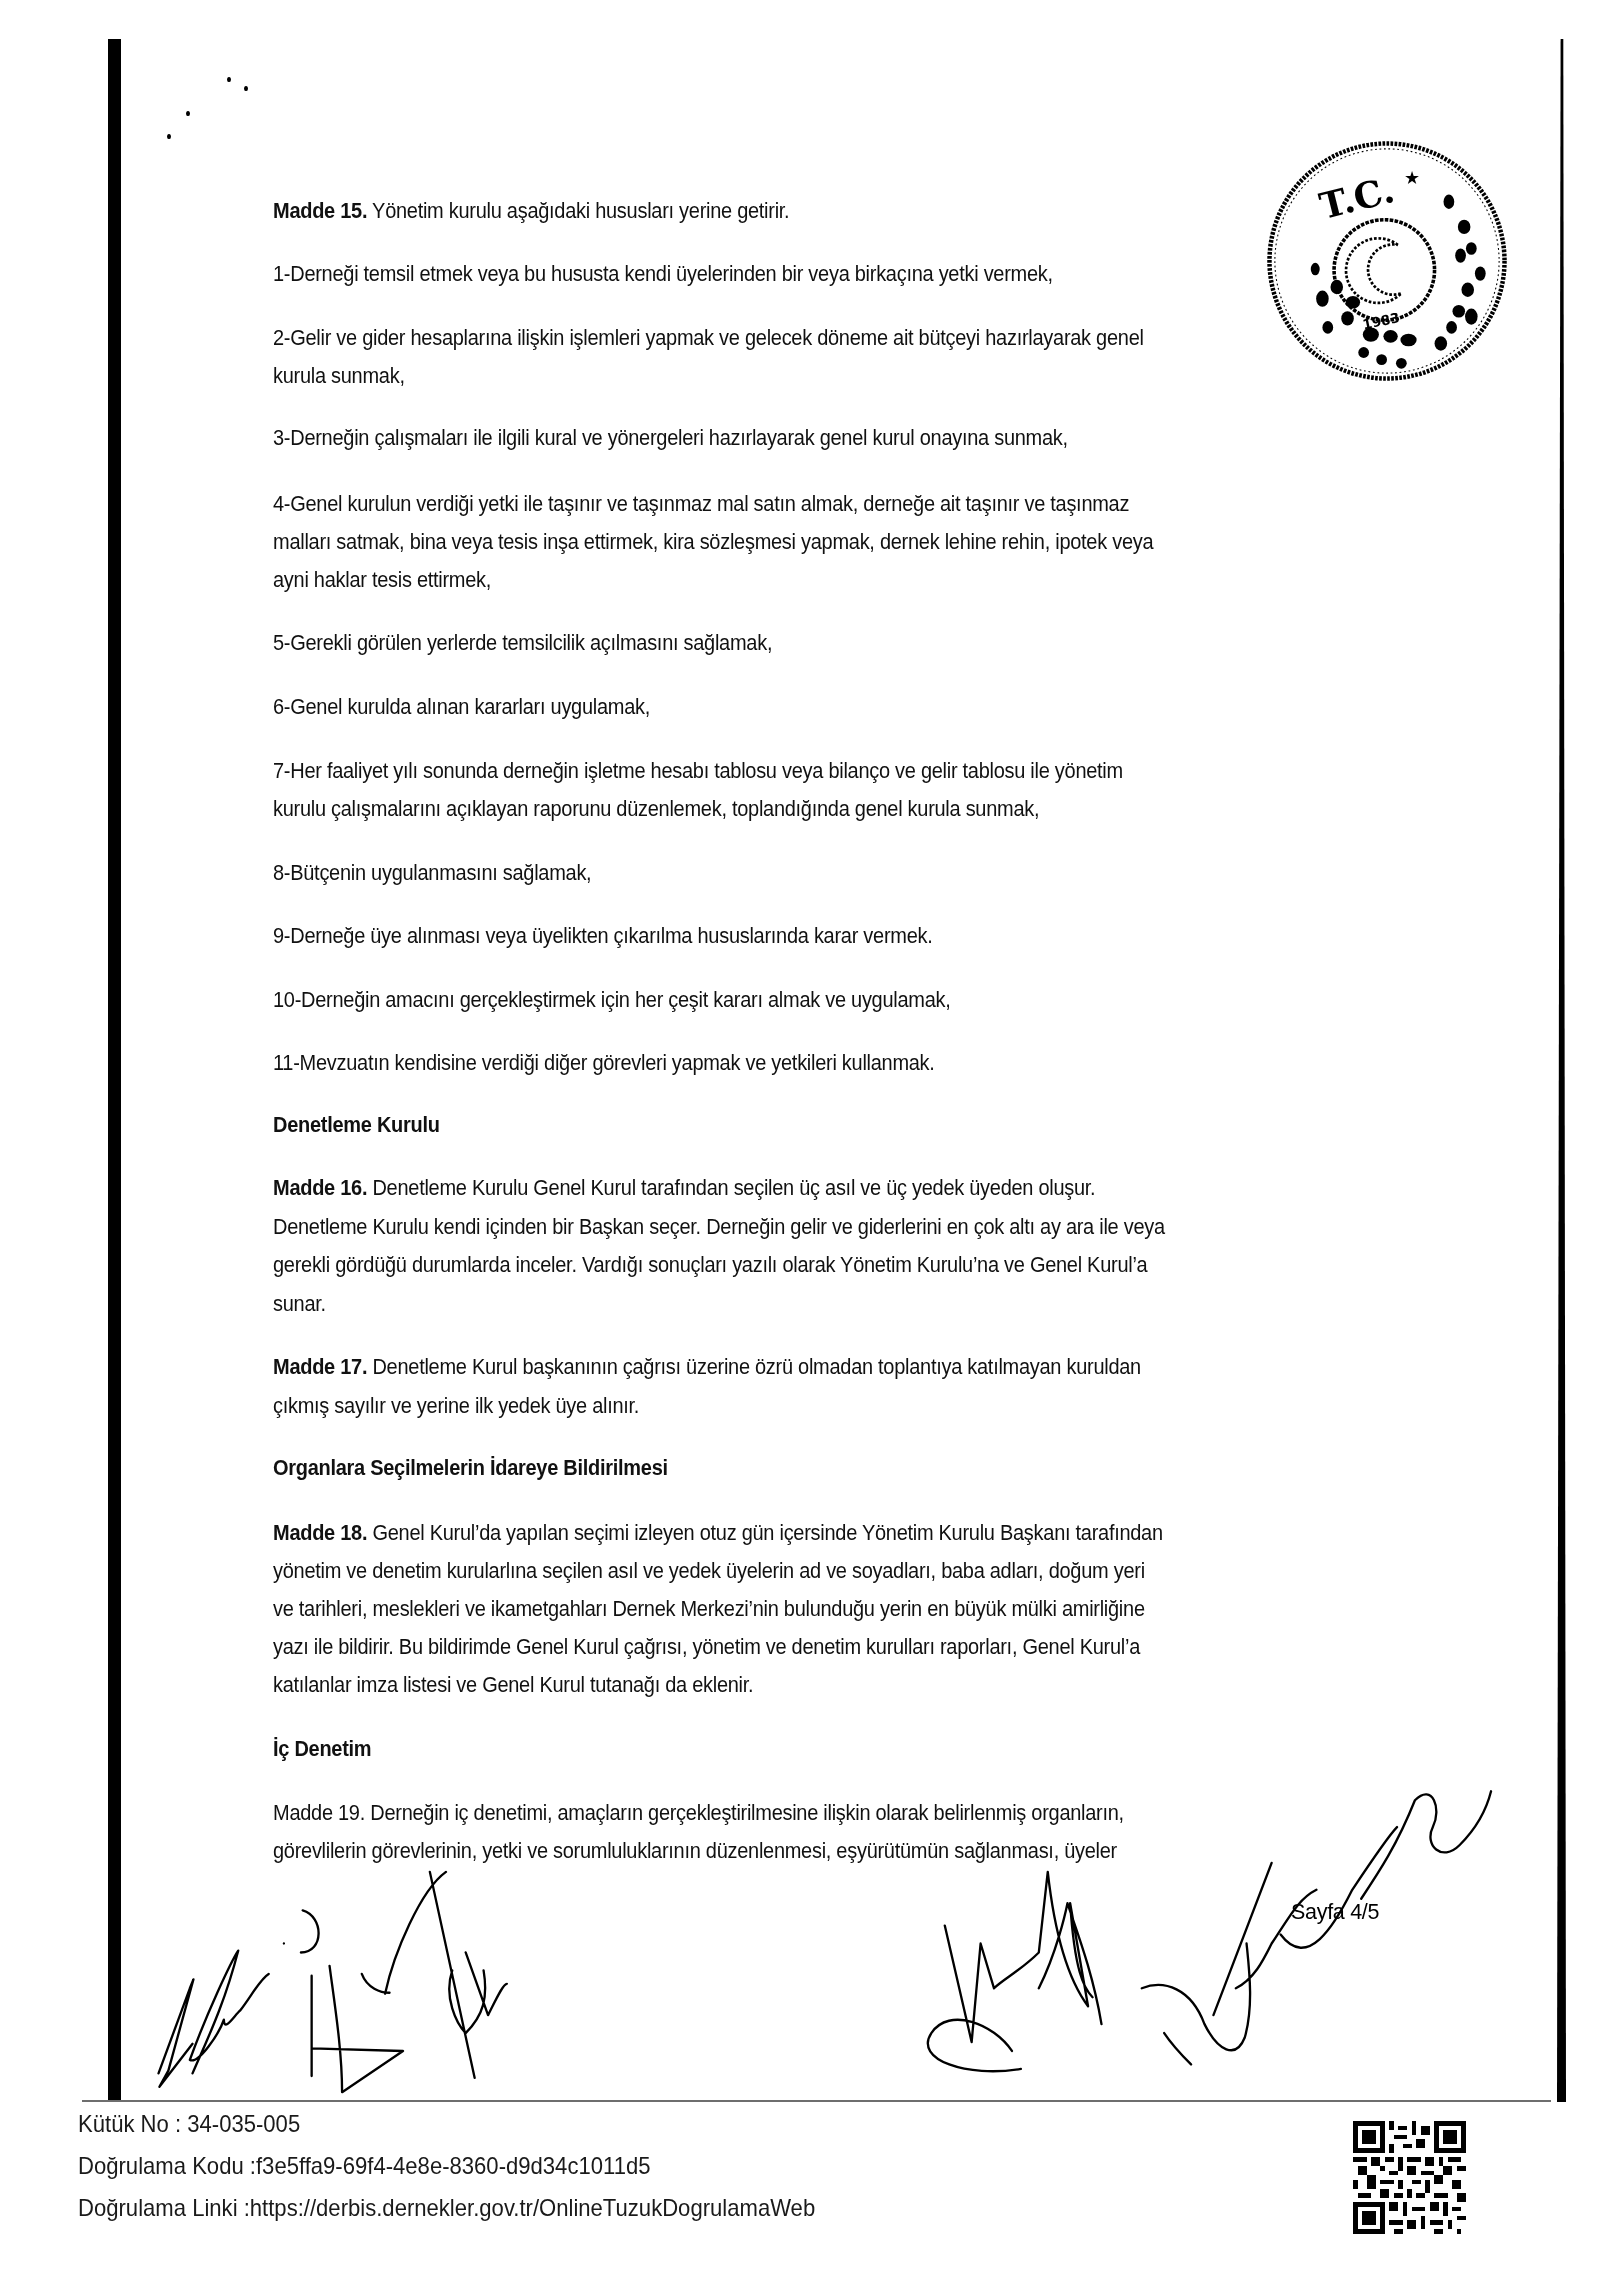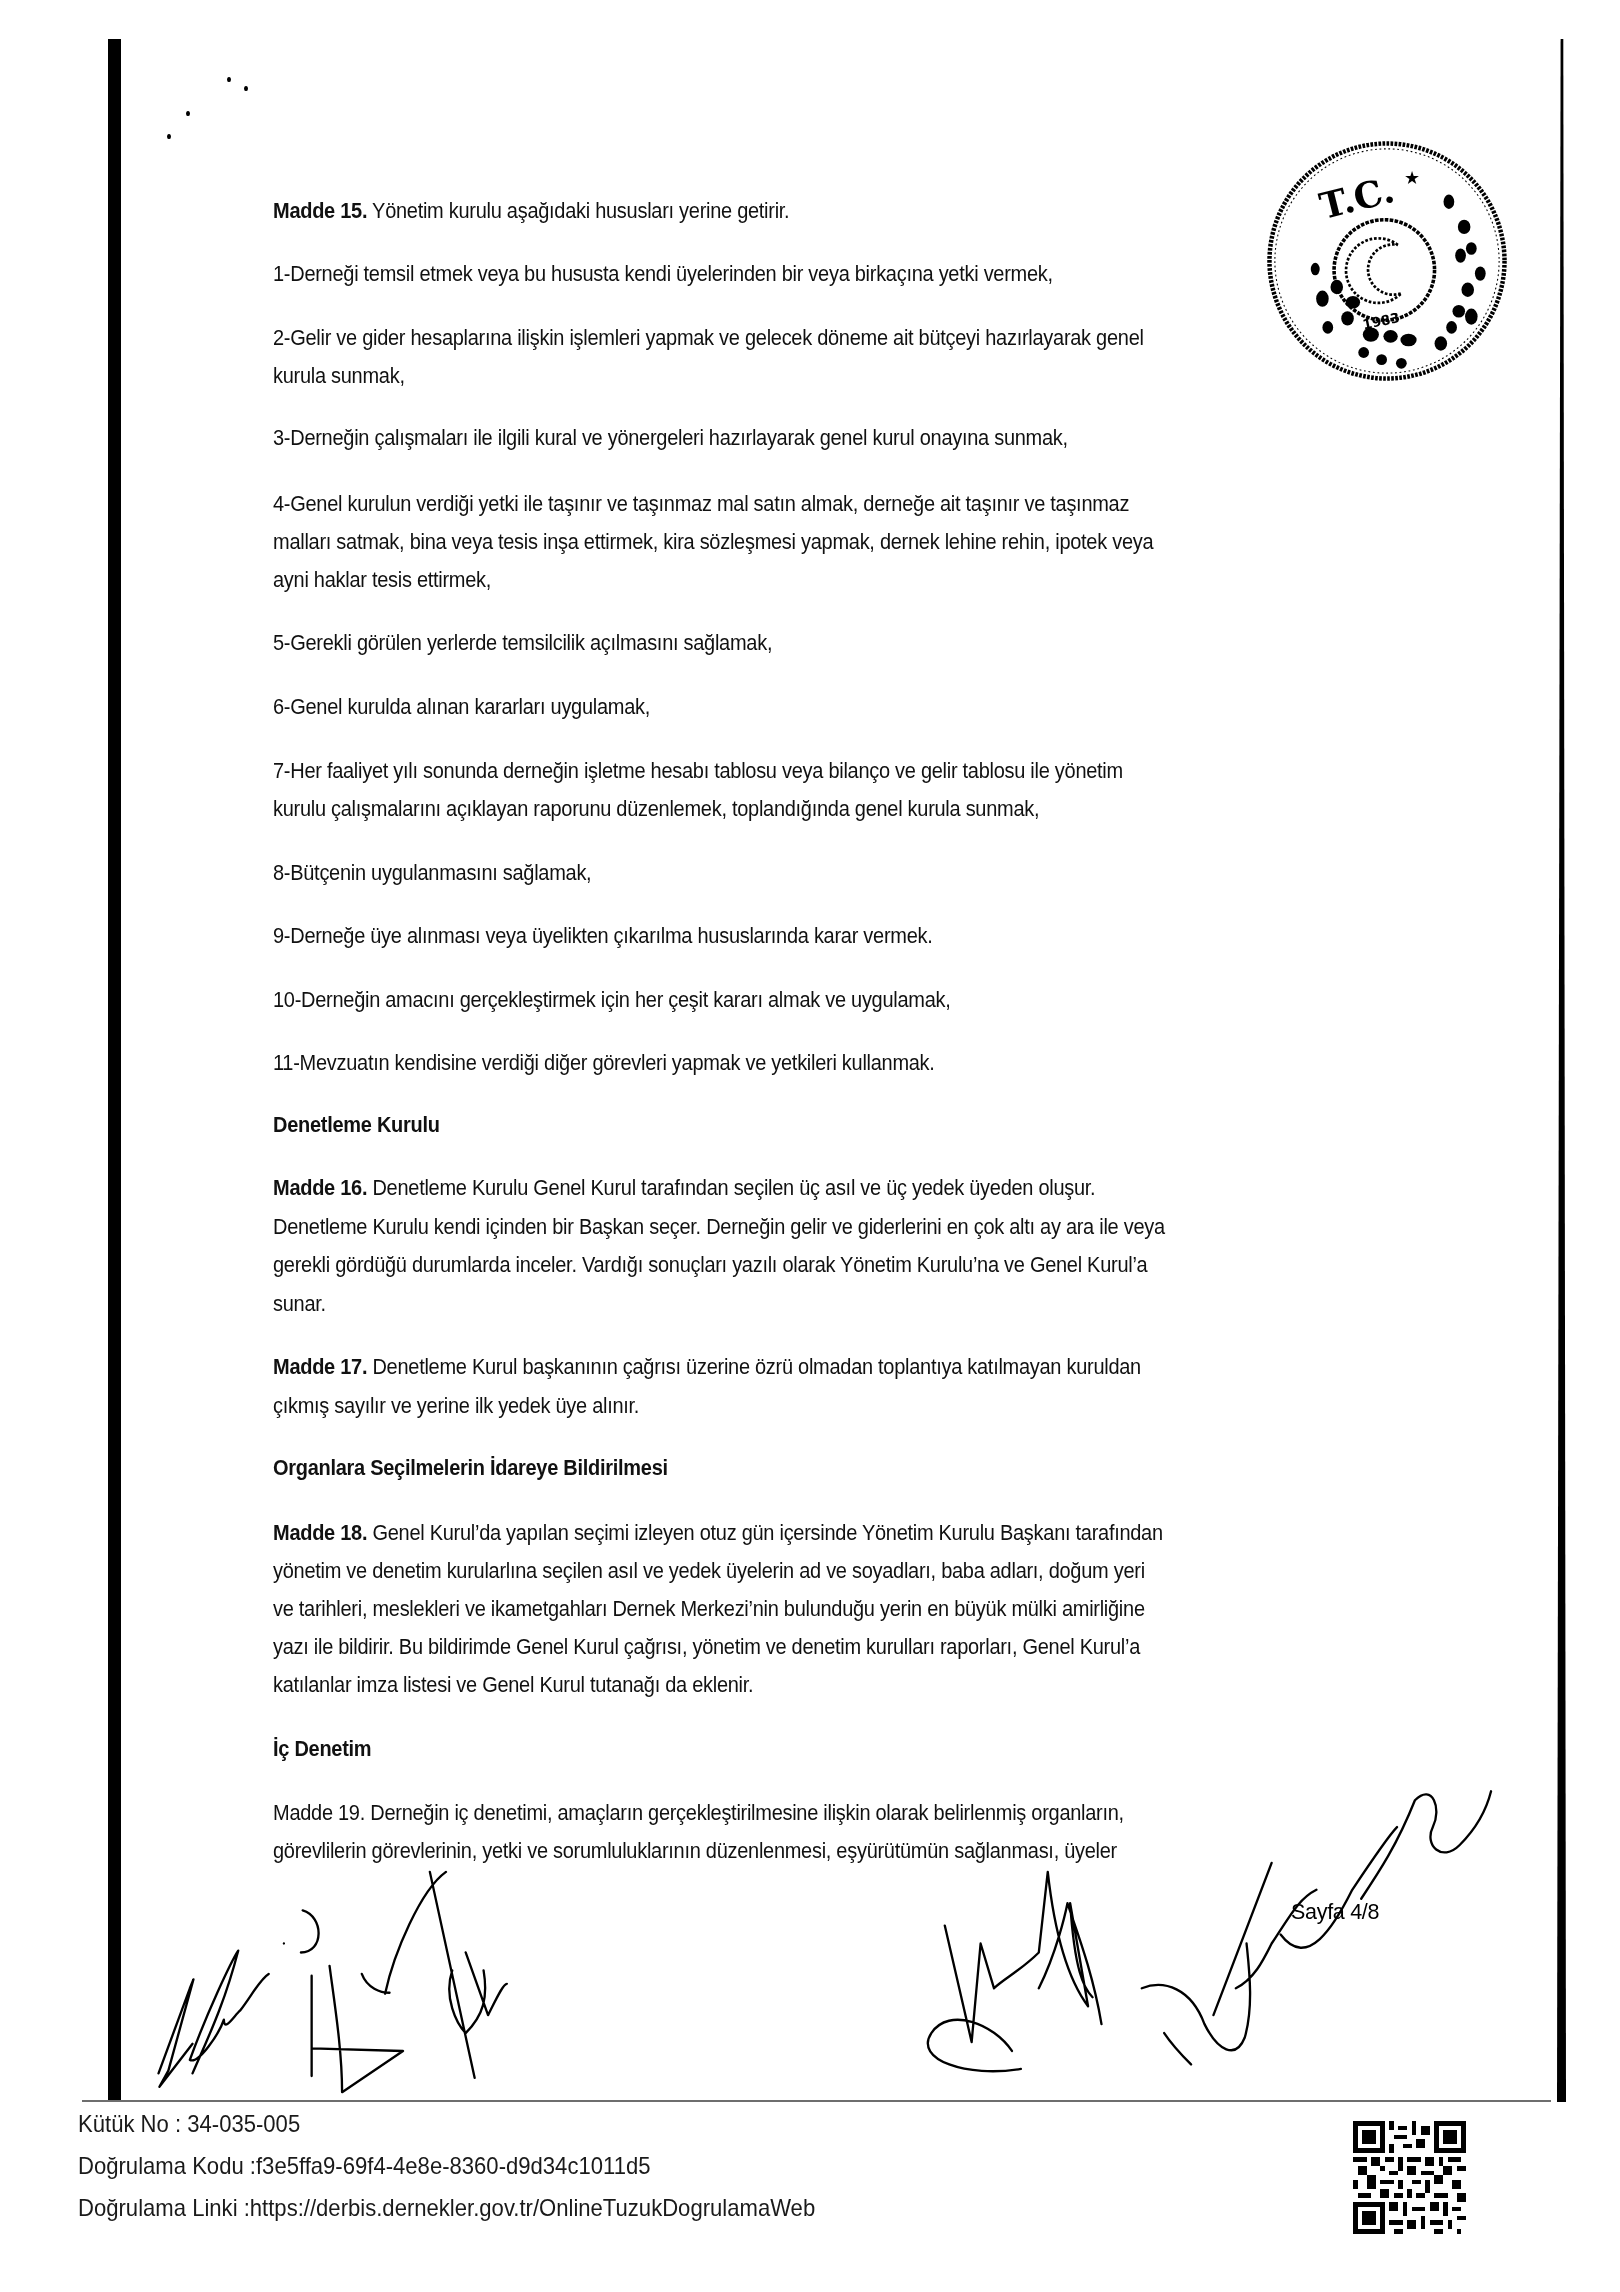--- a/index.html
+++ b/index.html
@@ -59,21 +59,21 @@
   <div class="line" style="top:1393px;">çıkmış sayılır ve yerine ilk yedek üye alınır.</div>
   <div class="line heading" style="top:1455px;">Organlara Seçilmelerin İdareye Bildirilmesi</div>
   <div class="line" style="top:1520px;"><b>Madde 18.</b><span> Genel Kurul’da yapılan seçimi izleyen otuz gün içersinde Yönetim Kurulu Başkanı tarafından</span></div>
   <div class="line" style="top:1558px;">yönetim ve denetim kurularlına seçilen asıl ve yedek üyelerin ad ve soyadları, baba adları, doğum yeri</div>
   <div class="line" style="top:1596px;">ve tarihleri, meslekleri ve ikametgahları Dernek Merkezi’nin bulunduğu yerin en büyük mülki amirliğine</div>
   <div class="line" style="top:1634px;">yazı ile bildirir. Bu bildirimde Genel Kurul çağrısı, yönetim ve denetim kurulları raporları,  Genel Kurul’a</div>
   <div class="line" style="top:1672px;">katılanlar imza listesi ve Genel Kurul tutanağı da eklenir.</div>
   <div class="line heading" style="top:1736px;">İç Denetim</div>
   <div class="line" style="top:1800px;">Madde 19. Derneğin iç denetimi, amaçların gerçekleştirilmesine ilişkin olarak belirlenmiş organların,</div>
   <div class="line" style="top:1838px;">görevlilerin görevlerinin, yetki ve sorumluluklarının düzenlenmesi, eşyürütümün sağlanması, üyeler</div>
-  <div class="page-no">Sayfa 4/8</div>
+  <div class="page-no">Sayfa 4/5</div>
 </div>
 
 <svg class="stamp" viewBox="0 0 272 272">
   <circle cx="136" cy="136" r="131" fill="none" stroke="#000" stroke-width="5" stroke-dasharray="3 1.5"></circle>
   <circle cx="136" cy="136" r="125" fill="none" stroke="#000" stroke-width="1.2" stroke-dasharray="2 3"></circle>
   <circle cx="133" cy="146" r="56" fill="none" stroke="#000" stroke-width="4" stroke-dasharray="4 1.5"></circle>
   <path d="M 148 118 A 36 36 0 1 0 152 172 A 28 28 0 1 1 148 118 Z" fill="none" stroke="#000" stroke-width="3" stroke-dasharray="3 2"></path>
   <text x="62" y="78" font-family="DejaVu Serif, serif" font-weight="bold" font-size="40" fill="#000" transform="rotate(-14 110 70)">T.C.</text>
   <text x="155" y="50" font-family="DejaVu Sans, sans-serif" font-size="20" fill="#000">★</text>
   <text x="108" y="208" font-family="DejaVu Sans, sans-serif" font-weight="bold" font-size="15" fill="#000" transform="rotate(-12 130 200)">1983</text>

